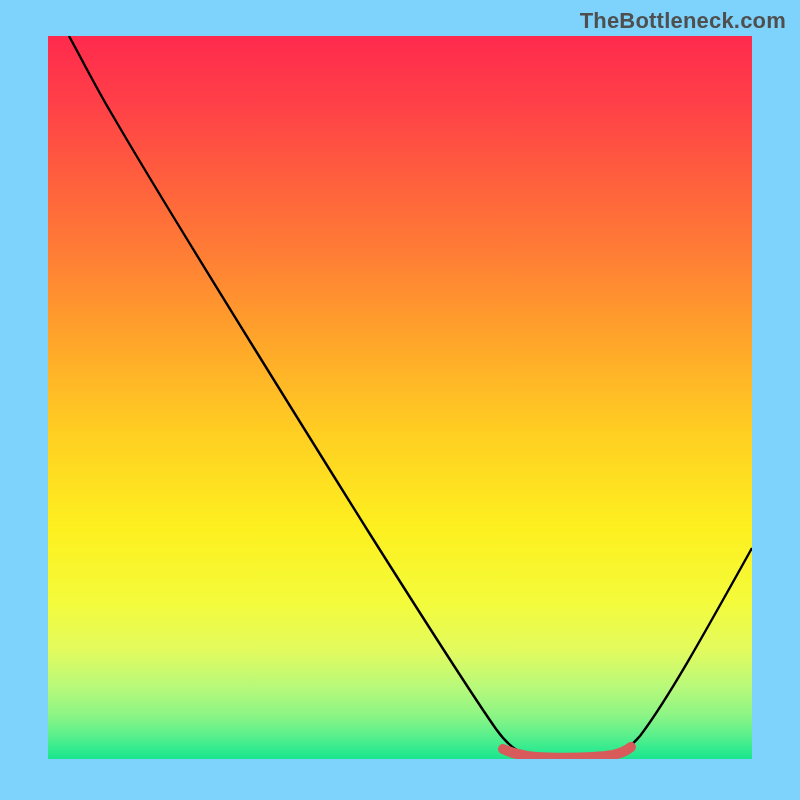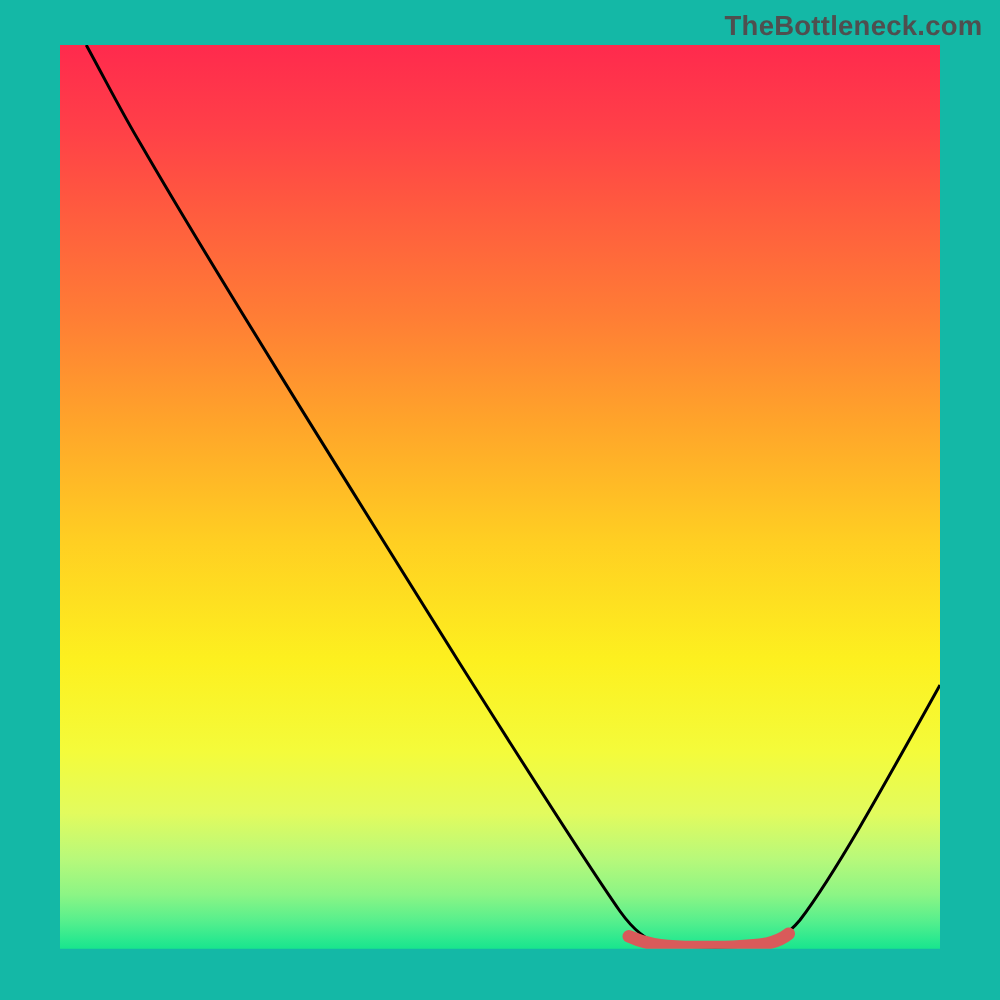--- a/index.html
+++ b/index.html
@@ -9,21 +9,21 @@
     height: 800px;
     background: #000;
     overflow: hidden;
   }
   .frame {
     position: absolute;
     left: 0;
     top: 0;
     width: 800px;
     height: 800px;
-    background: #14b8a6;
+    background: #7dd3fc;
   }
   .plot-area {
     position: absolute;
     left: 48px;
     top: 36px;
     width: 704px;
     height: 723px;
     background: linear-gradient(to bottom,
       #ff2a4d 0%,
       #ff3f48 9%,

